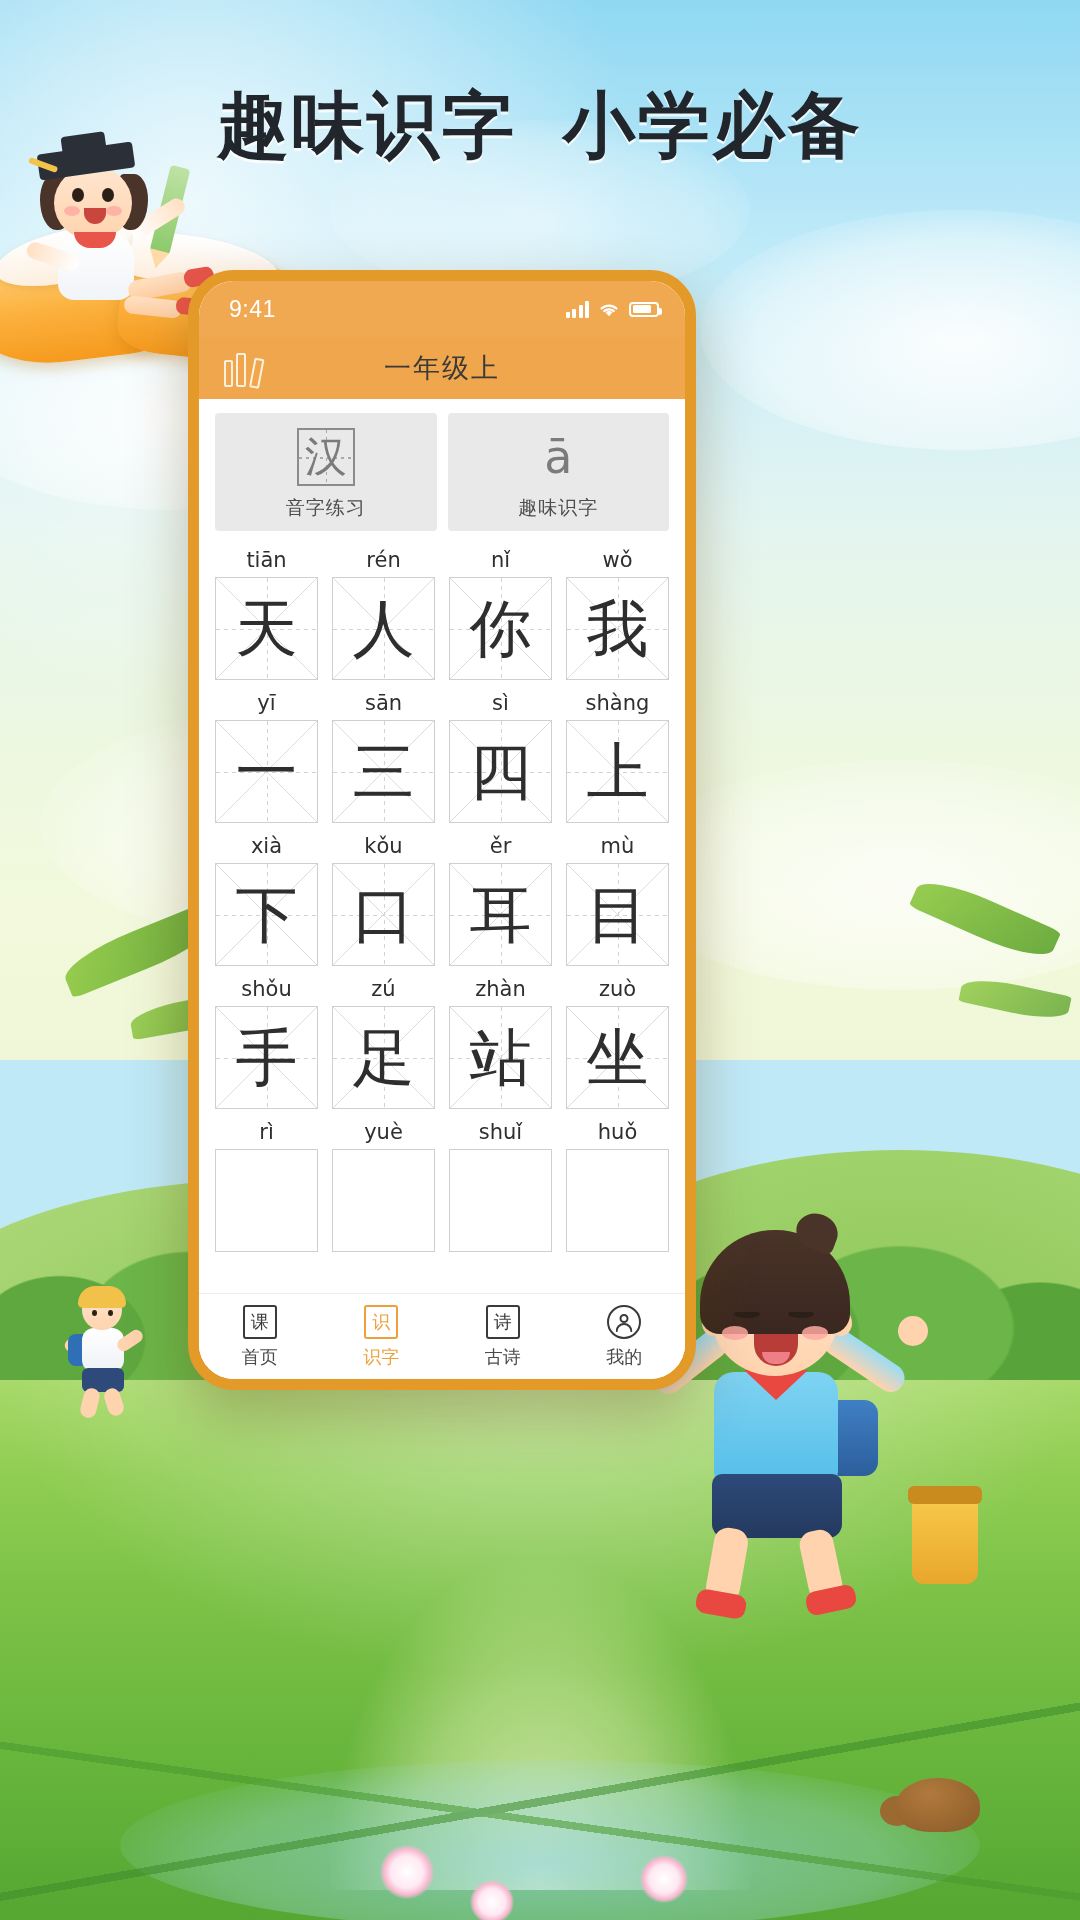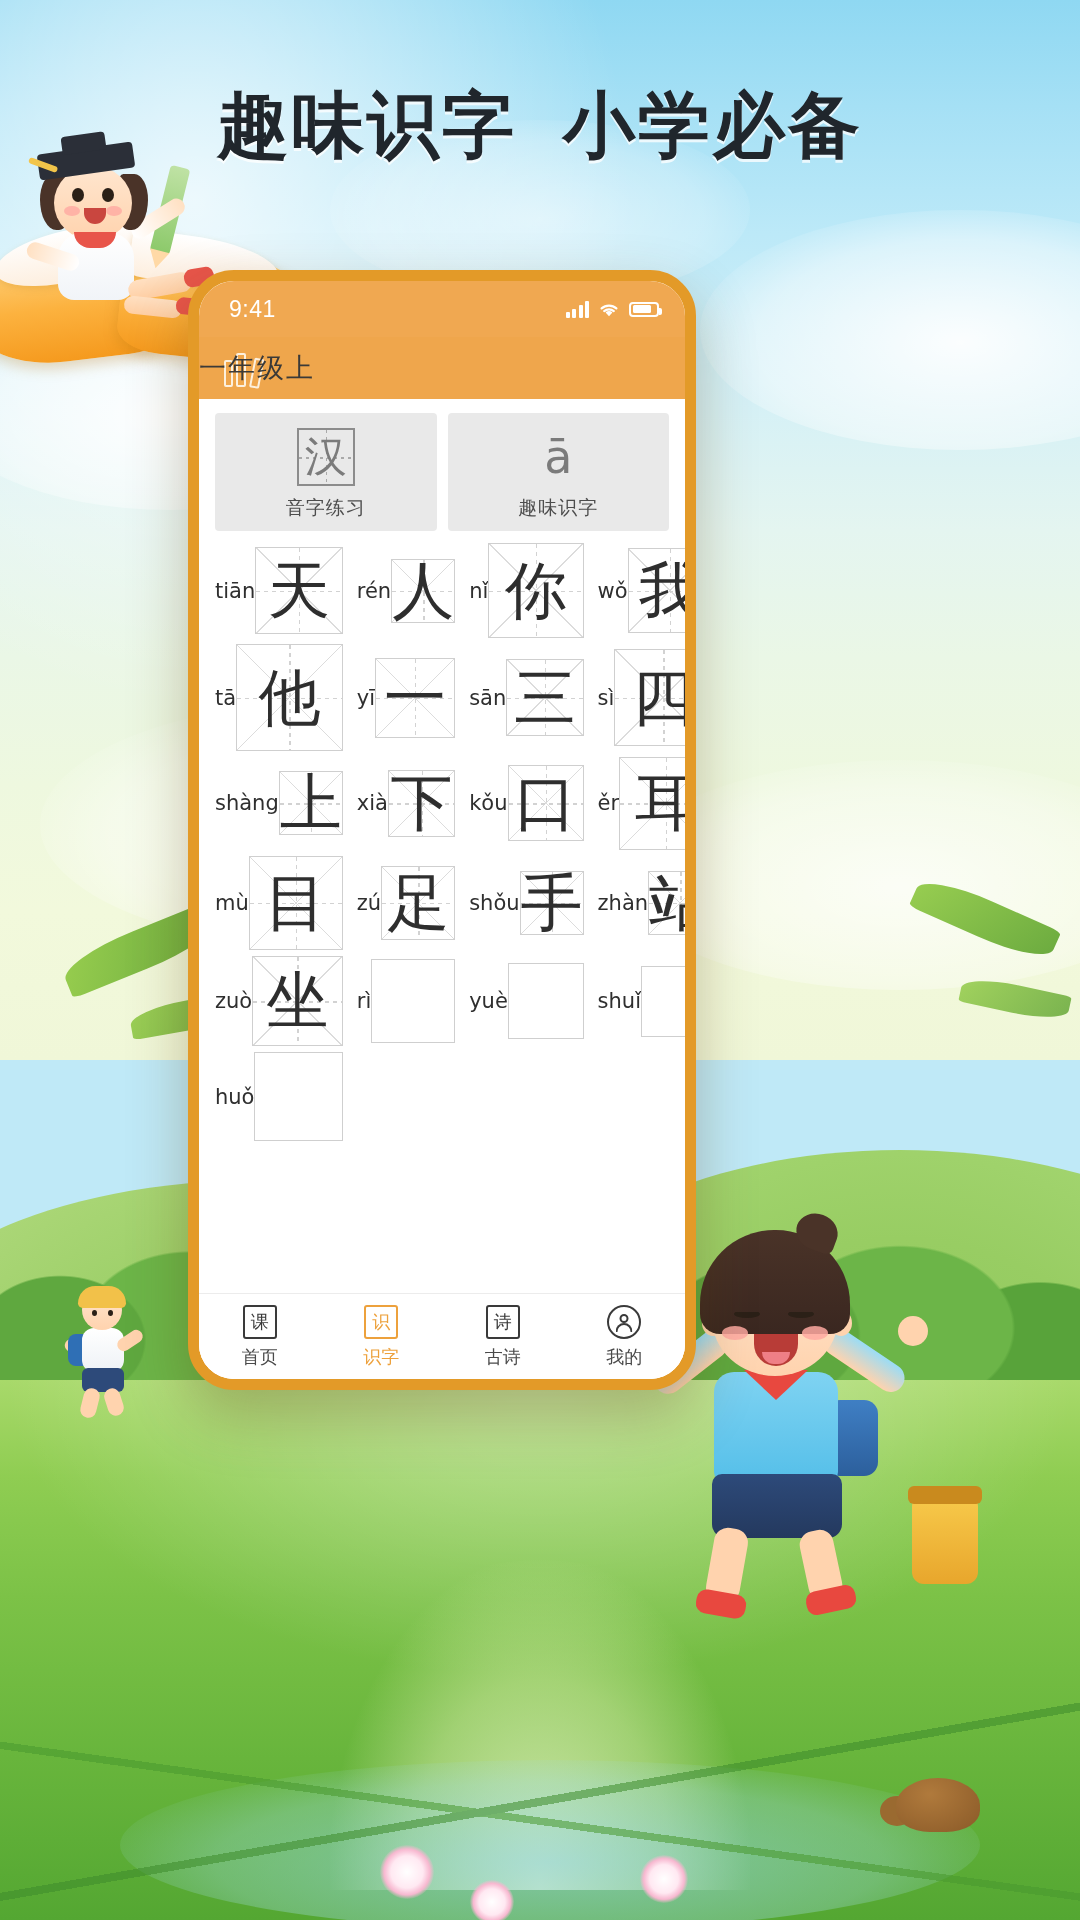--- a/index.html
+++ b/index.html
@@ -311,21 +311,21 @@
   }
   .books-icon { width: 40px; height: 38px; position: relative; }
   .books-icon i {
     position: absolute; bottom: 0; border: 2.5px solid #fdf0dd; border-radius: 2px;
     background: transparent;
   }
   .books-icon i:nth-child(1){ left: 1px;  width: 9px;  height: 27px; }
   .books-icon i:nth-child(2){ left: 13px; width: 10px; height: 34px; }
   .books-icon i:nth-child(3){ left: 26px; width: 10px; height: 30px; transform: rotate(11deg); transform-origin: bottom left;}
   .appbar-title {
-    position: absolute; left: 0; right: 0; 
+    position: absolute; left: 0; right: 0; text-align: center;
     font-size: 27px; color: #3b3a38; letter-spacing: 2px;
     font-family: "DejaVu Sans", "Liberation Sans", sans-serif;
   }
 
   
   .screen {
     flex: 1 1 auto; background: #ffffff; overflow: hidden;
     display: flex; flex-direction: column;
   }
 
@@ -362,21 +362,21 @@
     font-size: 46px; color: #7b7b7b; line-height: 1;
     font-family: "DejaVu Sans", "Liberation Sans", sans-serif;
   }
 
   
   .grid-wrap { flex: 1 1 auto; overflow: hidden; padding: 0 16px; }
   .grid {
     display: grid; grid-template-columns: repeat(4, 1fr);
     column-gap: 14px; row-gap: 6px;
   }
-  .cell { display: flex; align-items: center; }
+  .cell { display: flex; flex-direction: column; align-items: center; }
   .cell-pinyin {
     font-size: 21px; color: #2f2f2f; height: 34px; line-height: 34px;
     font-family: "DejaVu Sans", "Liberation Sans", sans-serif;
   }
   .tianzi {
     width: 100%; aspect-ratio: 1 / 1; position: relative;
     border: 1.4px solid #cfcfcf; background: #fff;
     display: flex; align-items: center; justify-content: center;
   }
   .tianzi .d {
@@ -621,29 +621,20 @@
           <div class="cell">
             <div class="cell-pinyin">wǒ</div>
             <div class="tianzi">
               <div class="d"></div>
               <div class="h"></div>
               <div class="v"></div>
               <span class="ch">我</span>
             </div>
           </div>
           <div class="cell">
-            <div class="cell-pinyin">tā</div>
-            <div class="tianzi">
-              <div class="d"></div>
-              <div class="h"></div>
-              <div class="v"></div>
-              <span class="ch">他</span>
-            </div>
-          </div>
-          <div class="cell">
             <div class="cell-pinyin">yī</div>
             <div class="tianzi">
               <div class="d"></div>
               <div class="h"></div>
               <div class="v"></div>
               <span class="ch">一</span>
             </div>
           </div>
           <div class="cell">
             <div class="cell-pinyin">sān</div>
@@ -702,35 +693,35 @@
           <div class="cell">
             <div class="cell-pinyin">mù</div>
             <div class="tianzi">
               <div class="d"></div>
               <div class="h"></div>
               <div class="v"></div>
               <span class="ch">目</span>
             </div>
           </div>
           <div class="cell">
+            <div class="cell-pinyin">shǒu</div>
+            <div class="tianzi">
+              <div class="d"></div>
+              <div class="h"></div>
+              <div class="v"></div>
+              <span class="ch">手</span>
+            </div>
+          </div>
+          <div class="cell">
             <div class="cell-pinyin">zú</div>
             <div class="tianzi">
               <div class="d"></div>
               <div class="h"></div>
               <div class="v"></div>
               <span class="ch">足</span>
-            </div>
-          </div>
-          <div class="cell">
-            <div class="cell-pinyin">shǒu</div>
-            <div class="tianzi">
-              <div class="d"></div>
-              <div class="h"></div>
-              <div class="v"></div>
-              <span class="ch">手</span>
             </div>
           </div>
           <div class="cell">
             <div class="cell-pinyin">zhàn</div>
             <div class="tianzi">
               <div class="d"></div>
               <div class="h"></div>
               <div class="v"></div>
               <span class="ch">站</span>
             </div>

